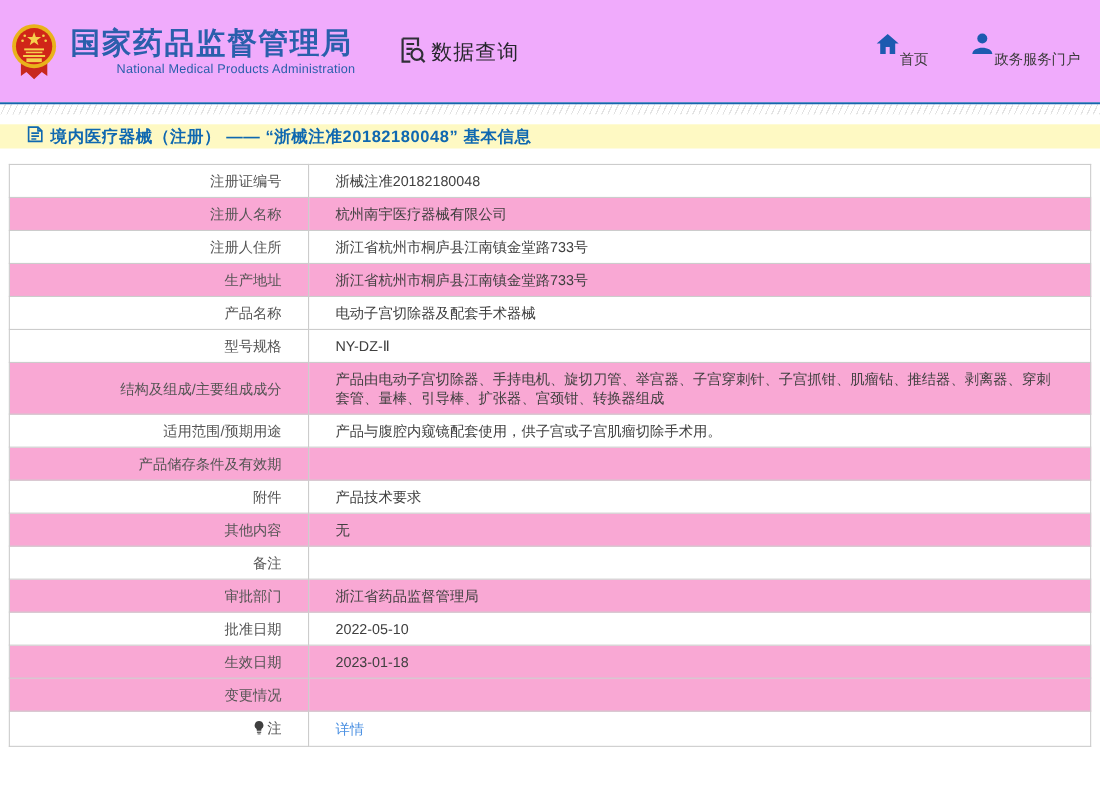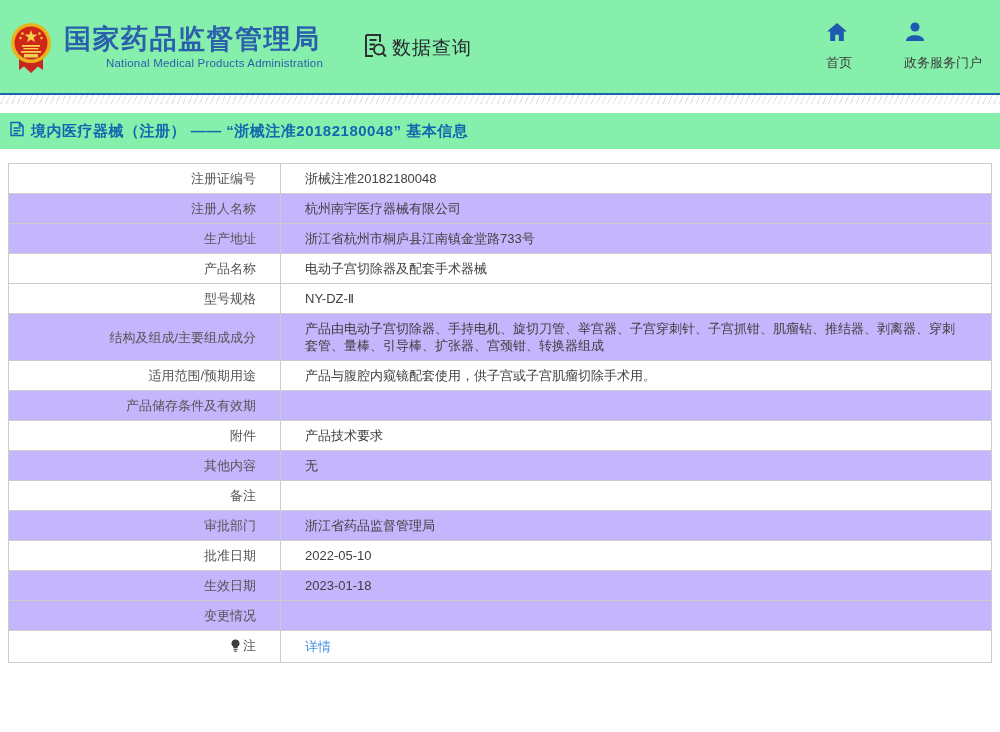--- a/index.html
+++ b/index.html
@@ -11,21 +11,21 @@
     width: 1000px;
     height: 732px;
     overflow: hidden;
   }
 
   
   .header {
     height: 93px;
     display: flex;
     align-items: center;
-    background: #86efac;
+    background: #f0abfc;
     padding: 0 18px 0 8px;
   }
   .brand { display: flex; align-items: center; cursor: pointer; }
   .brand-emblem { margin: 4px 12px 0 2px; flex: none; }
   .brand-cn {
     color: #2a5fac;
     font-size: 27px;
     font-weight: bold;
     letter-spacing: 1.5px;
     line-height: 30px;
@@ -52,43 +52,43 @@
     font-weight: 400;
   }
   .header-nav {
     margin-left: auto;
     display: flex;
     gap: 38px;
     align-items: flex-start;
   }
   .nav-item {
     display: flex;
-    flex-direction: column;
-    align-items: flex-start;
+    flex-direction: row;
+    align-items: flex-end;
     cursor: pointer;
     min-width: 40px;
   }
   .nav-item svg { margin-bottom: 8px; }
   .nav-label { font-size: 13px; color: #3c3c3c; white-space: nowrap; }
 
   
   .blue-line { height: 2px; background: #1665ad; }
   .hatch {
     height: 9px;
     background: repeating-linear-gradient(115deg, #ffffff 0px, #ffffff 4px, #e3e3e3 4px, #e3e3e3 5px);
   }
 
   
   .title-bar {
     margin-top: 9px;
-    height: 36px;
-    background: #86efac;
+    height: 22px;
+    background: #fef9c3;
     display: flex;
     align-items: center;
-    padding-left: 9px;
+    padding-left: 24px;
   }
   .title-bar svg { margin-right: 6px; flex: none; }
   .page-title {
     color: #0f68b0;
     font-size: 15px;
     font-weight: 600;
     letter-spacing: 0.5px;
   }
 
   
@@ -97,21 +97,21 @@
     margin: 14px 8px 0 8px;
     border-collapse: collapse;
     font-size: 13px;
   }
   .info-table td {
     border: 1px solid #cccccc;
     padding: 6px 24px;
     line-height: 17px;
     vertical-align: middle;
   }
-  .info-table tr.alt { background: #c4b5fd; }
+  .info-table tr.alt { background: #f9a8d4; }
   .label-cell {
     width: 272px;
     text-align: right;
     color: #555555;
     white-space: nowrap;
   }
   .value-cell { color: #404040; margin-left: 16px; }
   .value-cell a {
     color: #4a90e2;
     text-decoration: none;
@@ -197,20 +197,24 @@
 <table class="info-table">
   <tbody id="table-body">
       <tr>
         <td class="label-cell">注册证编号</td>
         <td class="value-cell">浙械注准20182180048</td>
       </tr>
       <tr class="alt">
         <td class="label-cell">注册人名称</td>
         <td class="value-cell">杭州南宇医疗器械有限公司</td>
       </tr>
+      <tr>
+        <td class="label-cell">注册人住所</td>
+        <td class="value-cell">浙江省杭州市桐庐县江南镇金堂路733号</td>
+      </tr>
       <tr class="alt">
         <td class="label-cell">生产地址</td>
         <td class="value-cell">浙江省杭州市桐庐县江南镇金堂路733号</td>
       </tr>
       <tr>
         <td class="label-cell">产品名称</td>
         <td class="value-cell">电动子宫切除器及配套手术器械</td>
       </tr>
       <tr>
         <td class="label-cell">型号规格</td>

